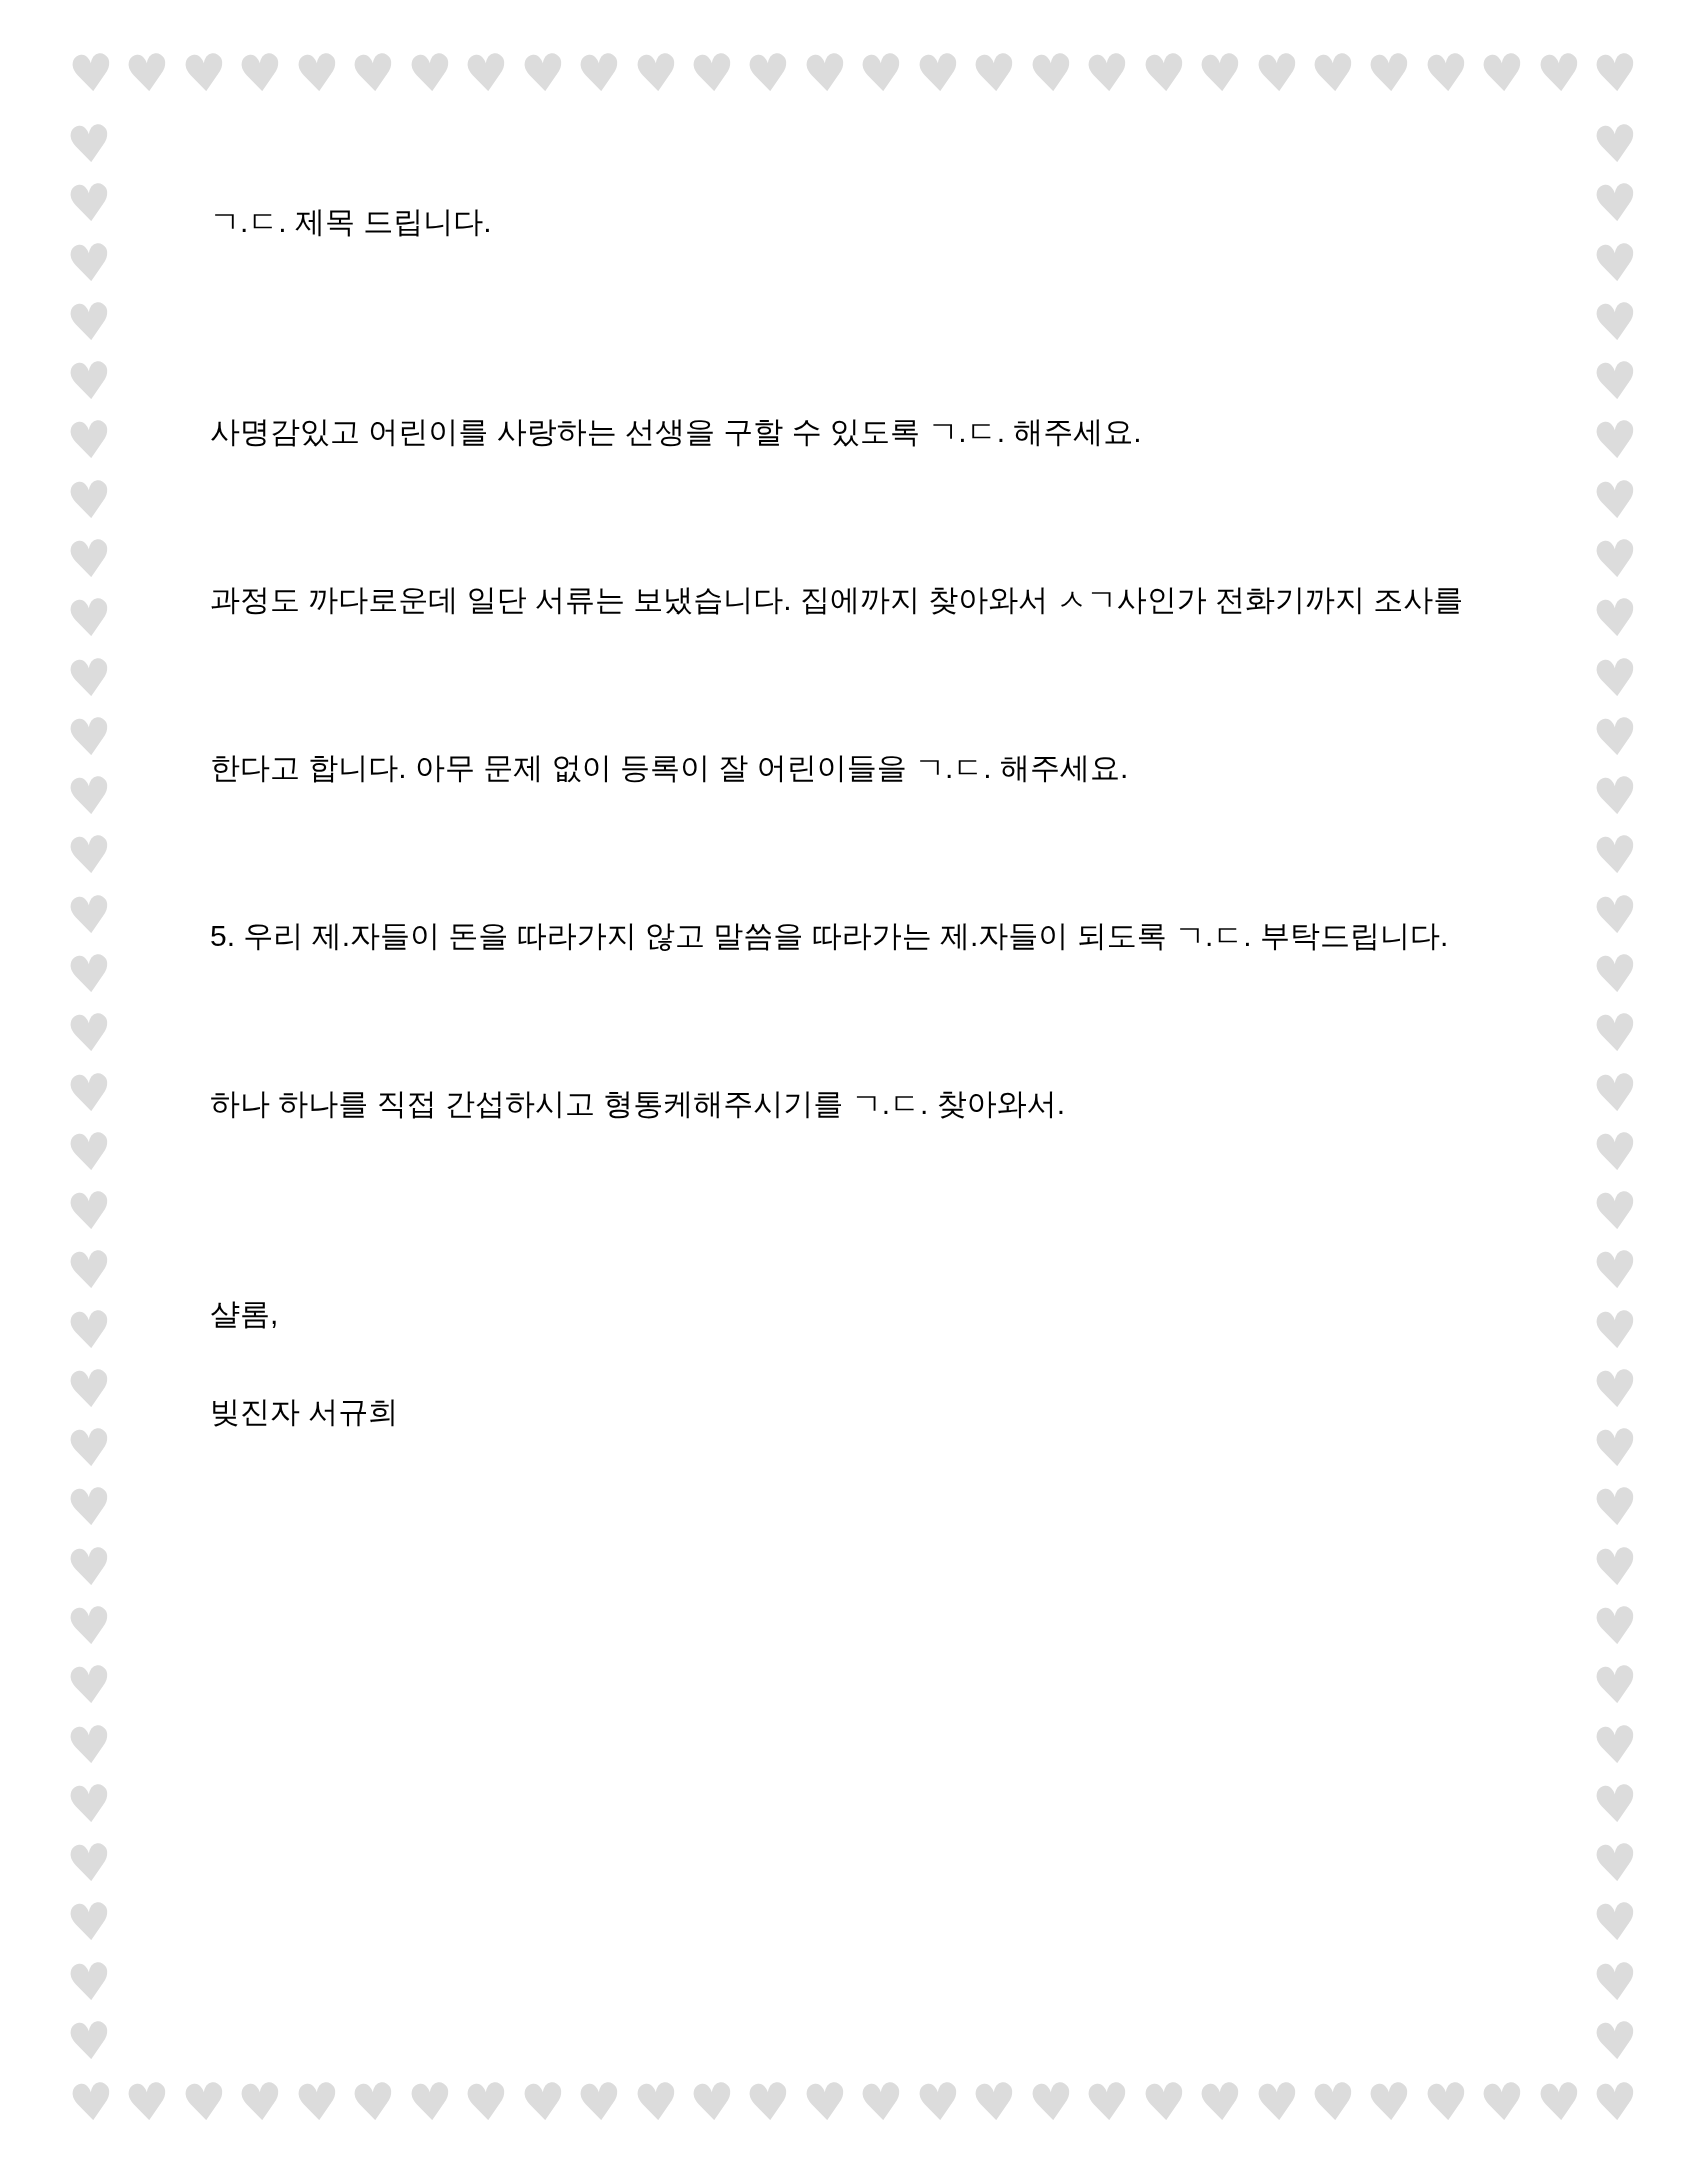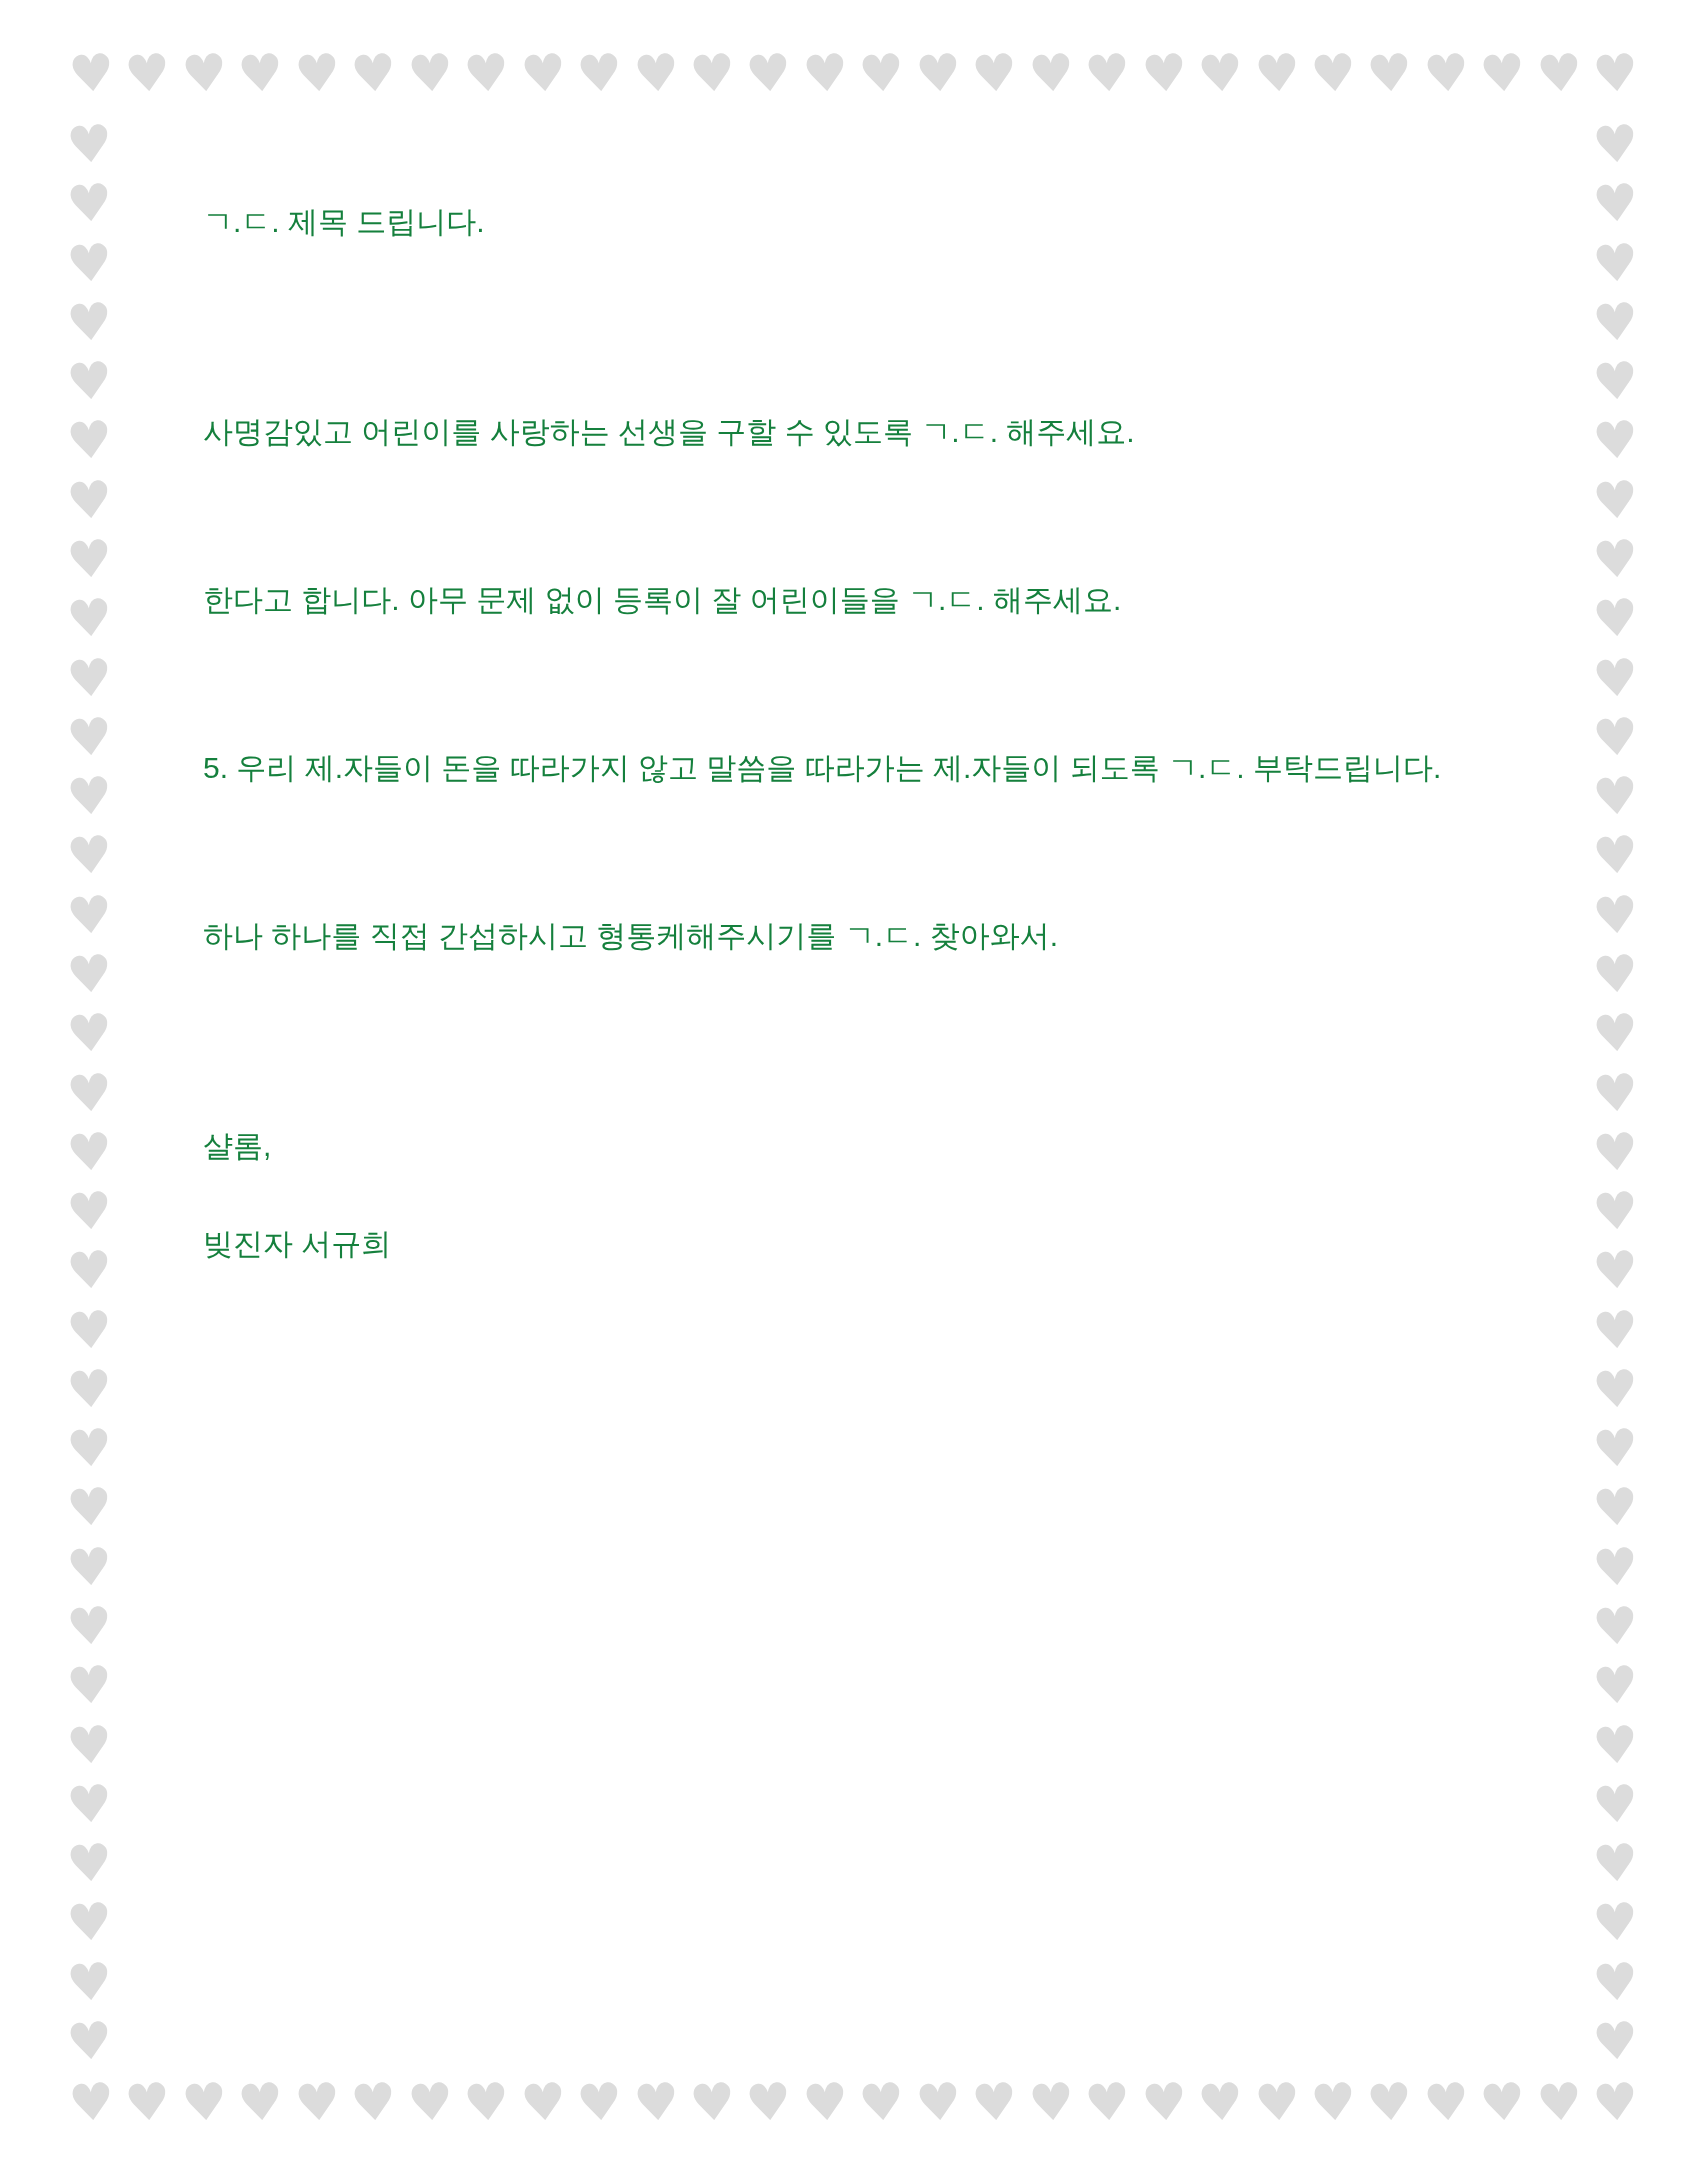--- a/index.html
+++ b/index.html
@@ -179,26 +179,27 @@
       <span class="heart" style="color: rgb(220, 220, 220);">♥</span>
       <span class="heart" style="color: rgb(220, 220, 220);">♥</span>
       <span class="heart" style="color: rgb(220, 220, 220);">♥</span>
       <span class="heart" style="color: rgb(220, 220, 220);">♥</span>
       <span class="heart" style="color: rgb(220, 220, 220);">♥</span>
       <span class="heart" style="color: rgb(220, 220, 220);">♥</span>
       <span class="heart" style="color: rgb(220, 220, 220);">♥</span>
       <span class="heart" style="color: rgb(220, 220, 220);">♥</span>
     </div>
 
-  <div class="content" style="color: #15803d;">
+  <div class="content" style="color: #000000; margin-left: 7px;">
 
     <p class="para">ㄱ.ㄷ. 제목 드립니다.</p>
 
     <div class="para">
       <div class="line">사명감있고 어린이를 사랑하는 선생을 구할 수 있도록 ㄱ.ㄷ. 해주세요.</div>
+      <div class="line">과정도 까다로운데 일단 서류는 보냈습니다. 집에까지 찾아와서 ㅅㄱ사인가 전화기까지 조사를</div>
       <div class="line">한다고 합니다. 아무 문제 없이 등록이 잘 어린이들을 ㄱ.ㄷ. 해주세요.</div>
       <div class="line">5. 우리 제.자들이 돈을 따라가지 않고 말씀을 따라가는 제.자들이 되도록 ㄱ.ㄷ. 부탁드립니다.</div>
       <div class="line">하나 하나를 직접 간섭하시고 형통케해주시기를 ㄱ.ㄷ. 찾아와서.</div>
     </div>
 
 
     <p class="para">샬롬,</p>
 
     <p class="para">빚진자 서규희</p>
 

